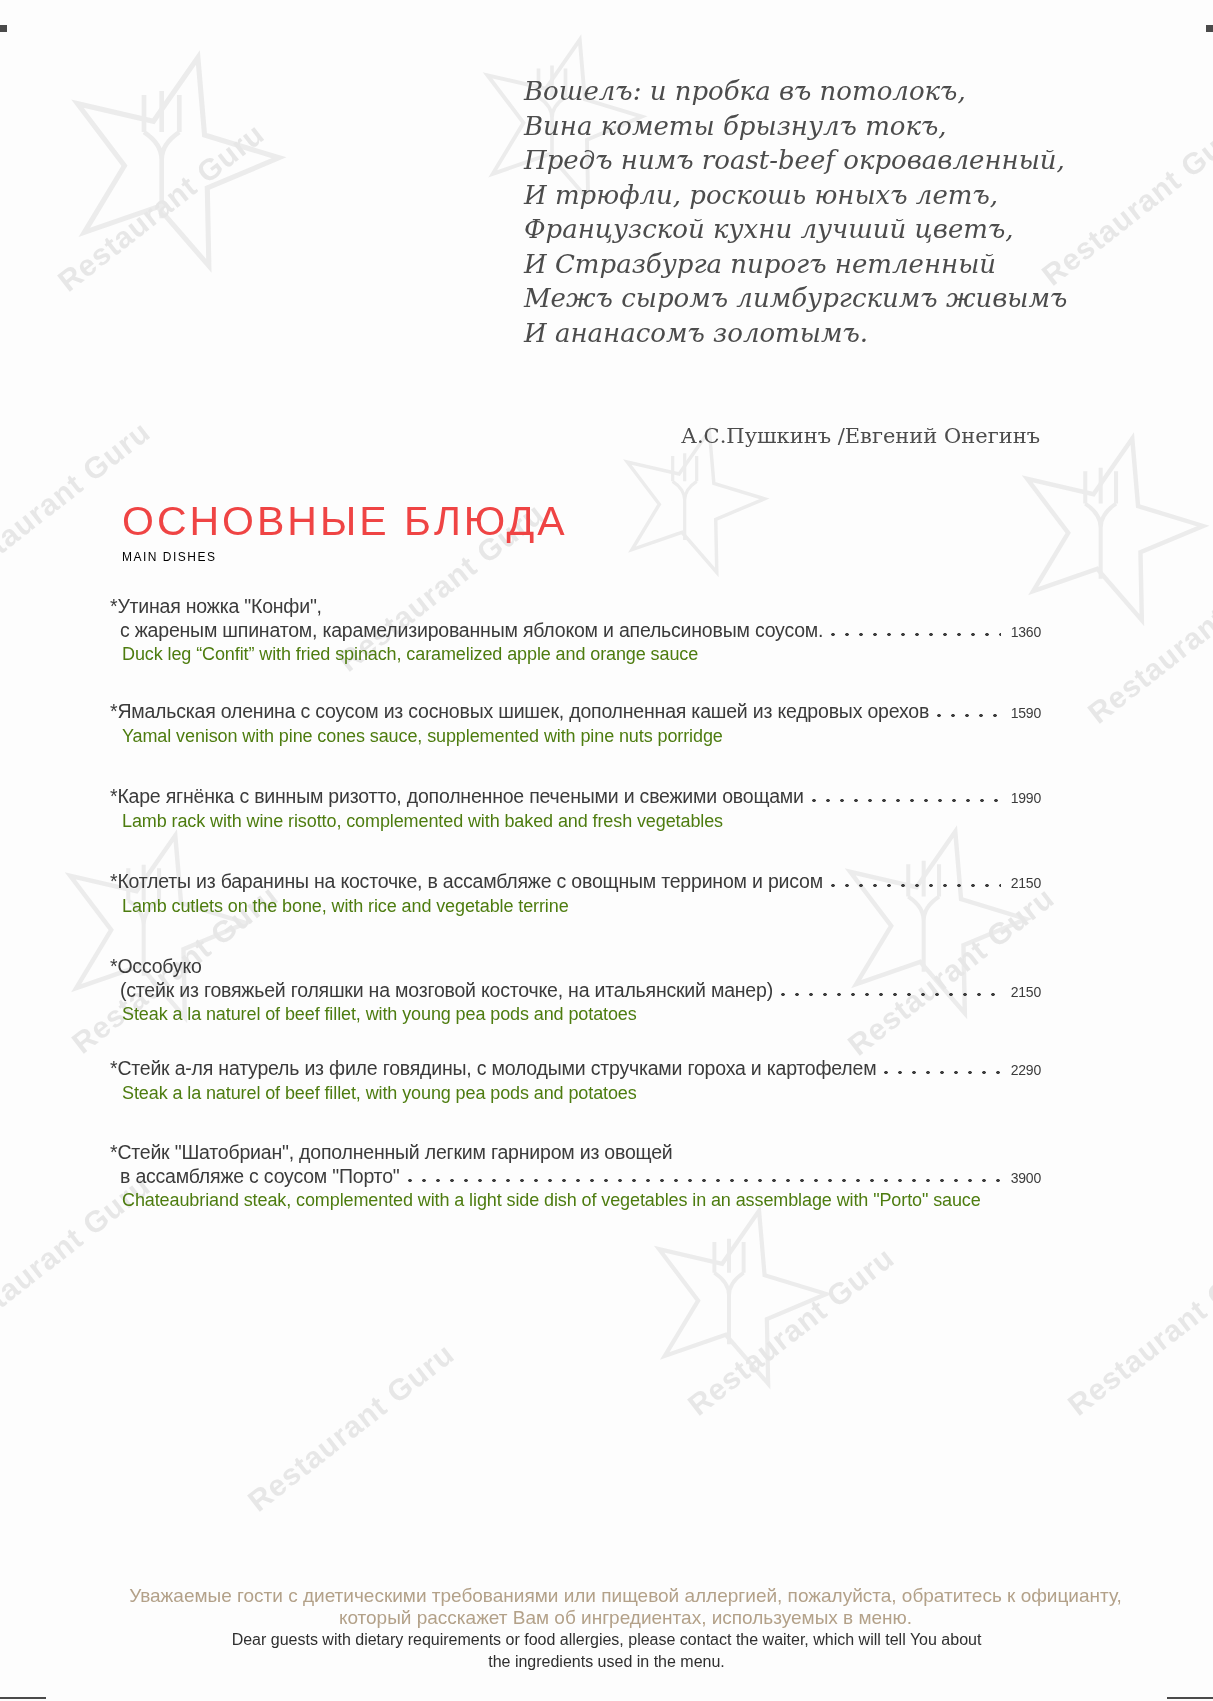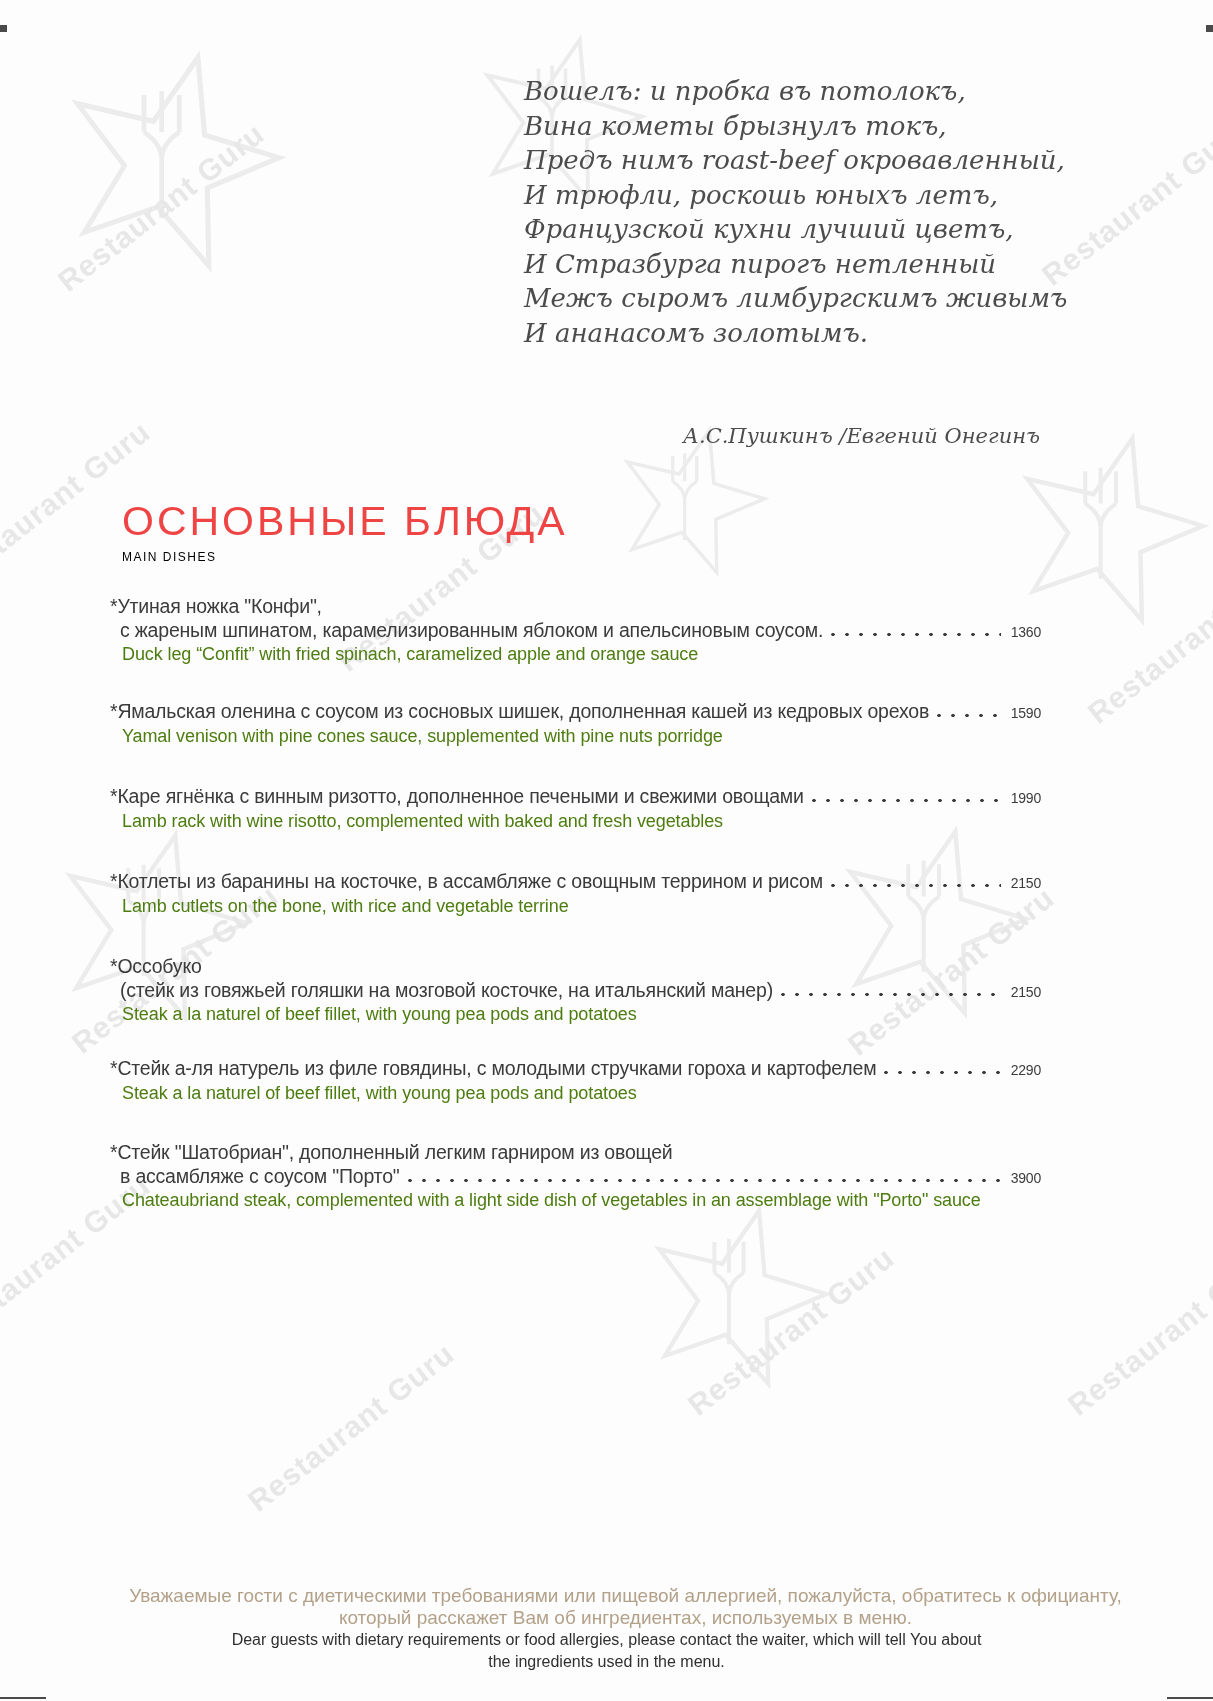--- a/index.html
+++ b/index.html
@@ -17,21 +17,21 @@
     font-family:"Liberation Sans", sans-serif; font-weight:bold;
   }
   
   .poem{
     position:absolute; left:524px; top:74px; z-index:1;
     font-family:"DejaVu Serif", serif; font-style:italic;
     font-size:26px; line-height:34.5px; color:#4c4c4c; white-space:nowrap;
   }
   .attribution{
     position:absolute; top:424px; right:173px; z-index:1;
-    font-family:"DejaVu Serif", serif; font-style:italic;
+    font-family:"DejaVu Serif", serif; 
     font-size:21px; color:#4c4c4c; white-space:nowrap;
   }
   
   .section-head{position:absolute; left:122px; top:498px; z-index:1;}
   .section-title-ru{
     font-size:41px; letter-spacing:3px; color:#ef4444; white-space:nowrap;
   }
   .section-title-en{
     margin-top:5px; font-size:12px; letter-spacing:1.5px; color:#000000; white-space:nowrap;
   }

